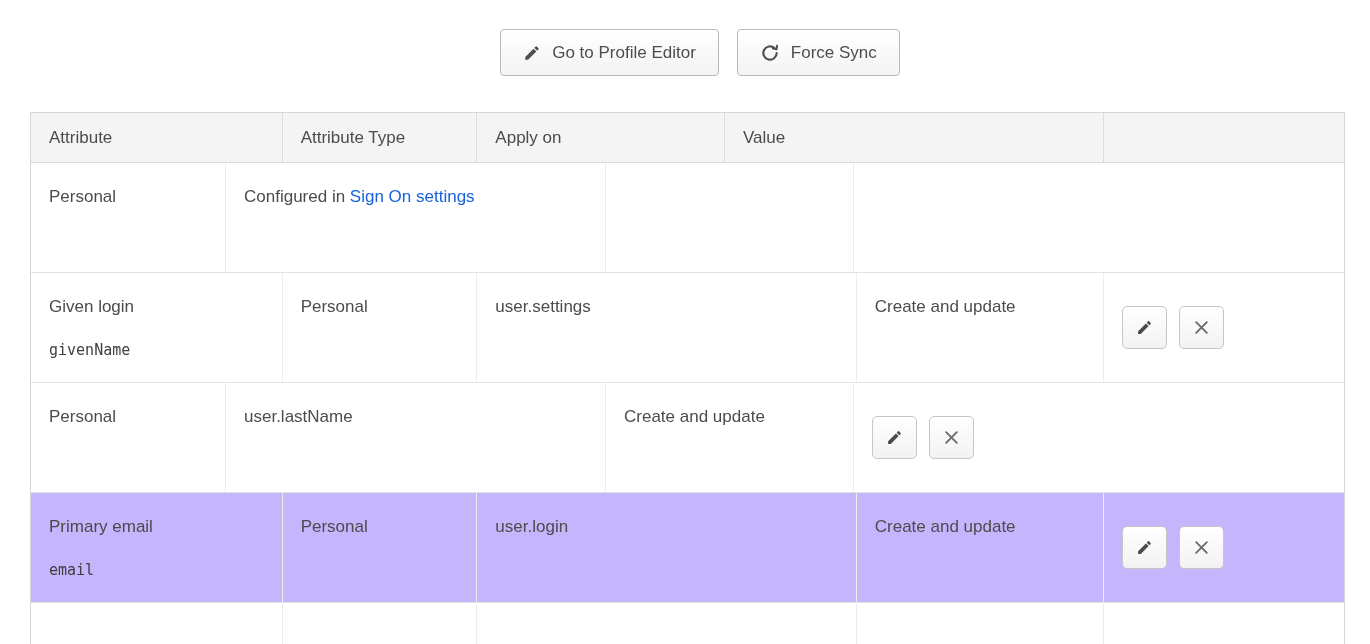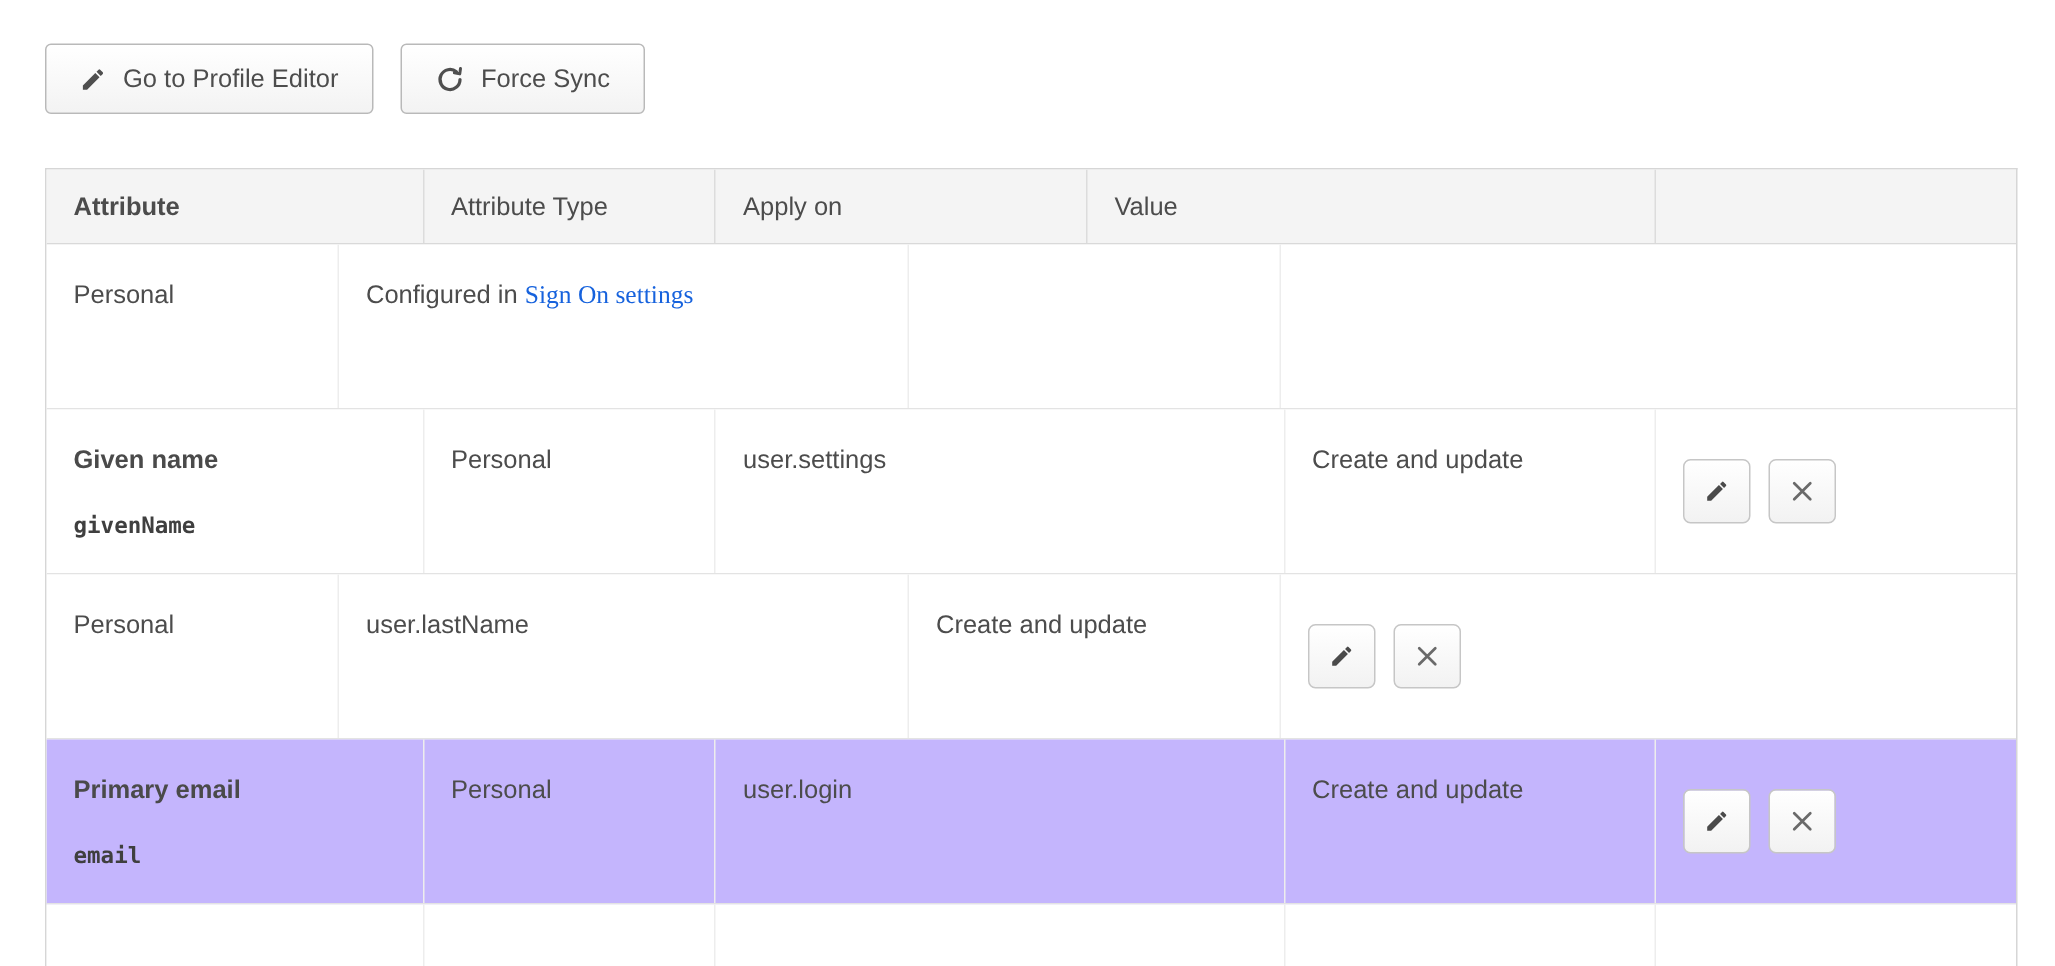--- a/index.html
+++ b/index.html
@@ -8,21 +8,21 @@
     width: 1370px;
     height: 644px;
     overflow: hidden;
     background: #ffffff;
     font-family: "Liberation Sans", sans-serif;
     color: #4a4a4a;
     padding: 29px 0 0 30px;
   }
 
   
-  .toolbar { display: flex; gap: 18px; margin-bottom: 36px; }
+  .toolbar { display: flex; gap: 18px; margin-bottom: 36px; justify-content: center; }
   .tool-btn {
     display: inline-flex;
     align-items: center;
     gap: 11px;
     height: 47px;
     padding: 0 22px;
     font-family: "Liberation Sans", sans-serif;
     font-size: 17px;
     color: #4d4d4d;
     background: linear-gradient(#ffffff, #f3f3f3);
@@ -64,35 +64,35 @@
     background: #ffffff;
   }
   .trow.shaded { background: #c4b5fd; }
   .cell {
     padding: 24px 16px 18px 18px;
     font-size: 17px;
     color: #4c4c4c;
     border-right: 1px solid #ededed;
   }
 
-  .col-attr   { width: 252px; font-weight: bold; }
+  .col-attr   { width: 252px; }
   .col-type   { width: 195px; }
   .col-value  { width: 380px; }
   .col-apply  { width: 248px; }
   .col-actions{ width: 240px; border-right: none; }
 
   .attr-label { font-size: 17px; color: #4a4a4a; }
   .attr-name  {
     margin-top: 24px;
     font-family: "DejaVu Sans Mono", monospace;
     font-size: 15px;
     color: #3f3f3f;
   }
 
-  .link { text-decoration: none; cursor: pointer; font-family: Liberation Serif, serif; }
+  .link { text-decoration: none; cursor: pointer; }
 
   .cell.col-actions {
     display: flex;
     align-items: center;
     gap: 12px;
     padding-top: 0;
     padding-bottom: 0;
   }
   .icon-btn {
     width: 45px;
@@ -165,21 +165,21 @@
           <svg width="15" height="15" viewBox="0 0 14 14">
             <path d="M2 2l10 10M12 2L2 12" stroke="#6a6a6a" stroke-width="1.7" stroke-linecap="round"></path>
           </svg>
         </span>
       </button>
     </div>
   </div>
 
   <div class="trow">
     <div class="cell col-attr">
-      <div class="attr-label">Given name</div>
+      <div class="attr-label">Given login</div>
       <div class="attr-name">givenName</div>
     </div>
     <div class="cell col-type">Personal</div>
     <div class="cell col-value"><span>user.settings</span></div>
     <div class="cell col-apply">Create and update</div>
     <div class="cell col-actions">
       <button class="icon-btn">
         <span class="svgwrap">
           <svg width="17" height="17" viewBox="0 0 24 24">
             <path d="M3 17.25V21h3.75L17.8 9.94l-3.75-3.75L3 17.25zM20.7 7.04c.39-.39.39-1.02 0-1.41l-2.34-2.34a.996.996 0 0 0-1.41 0l-1.83 1.83 3.75 3.75 1.83-1.83z" fill="#4a4a4a"></path>

